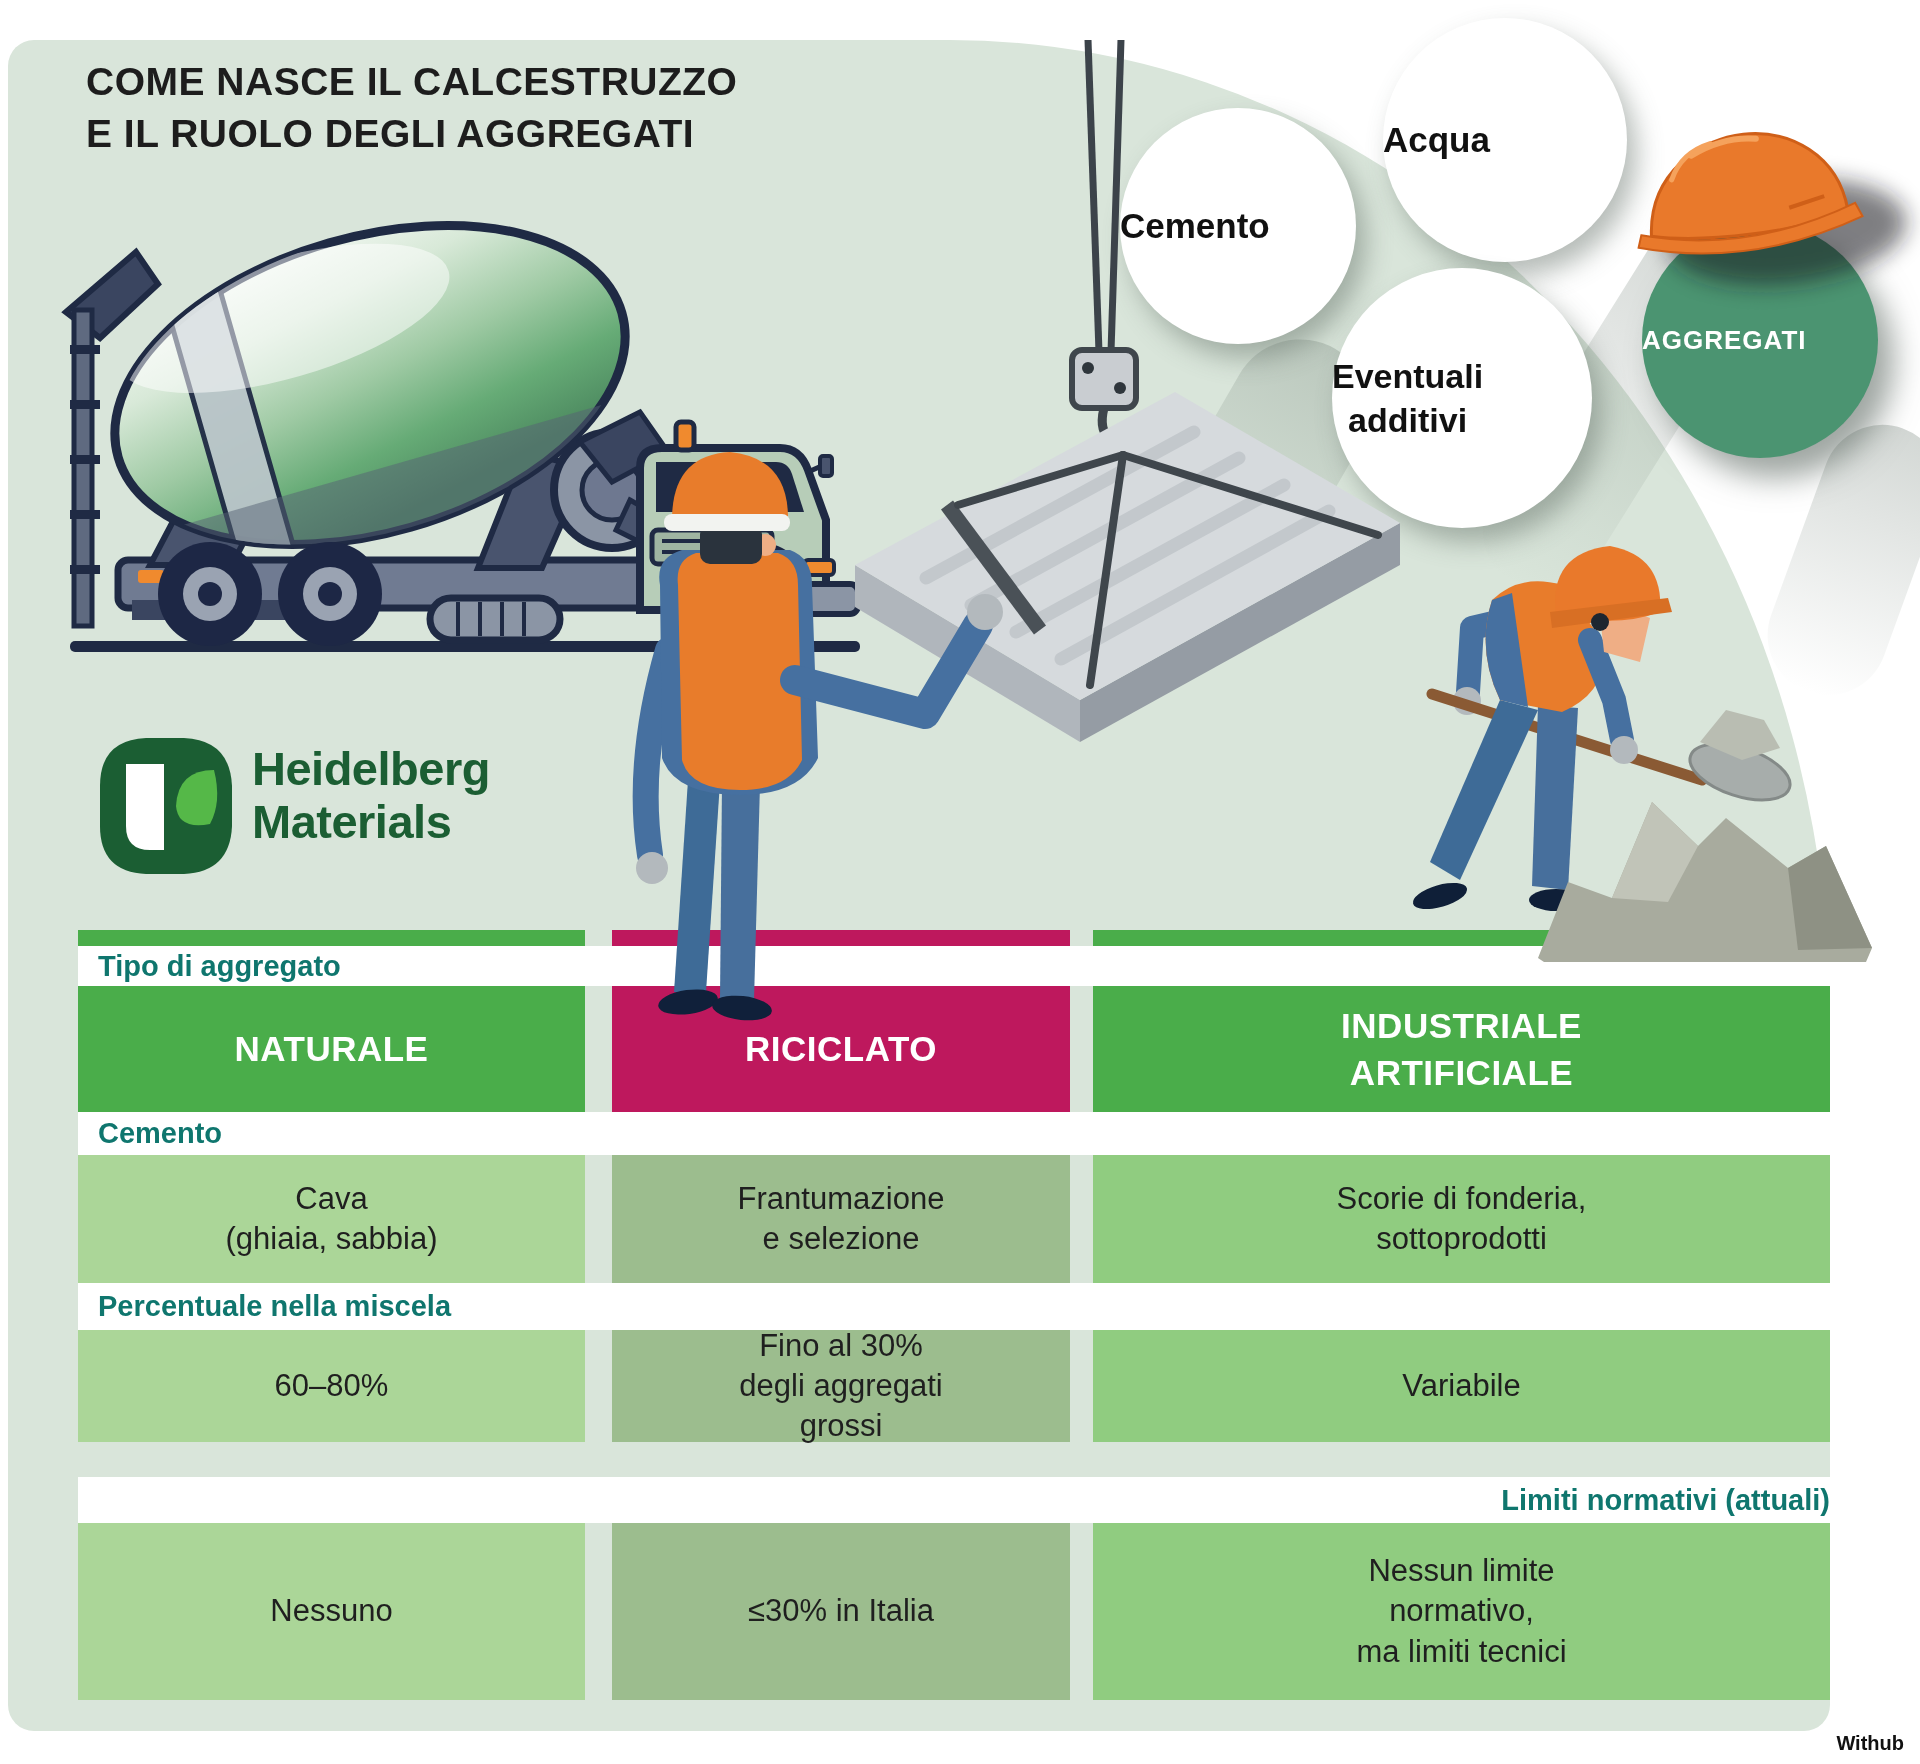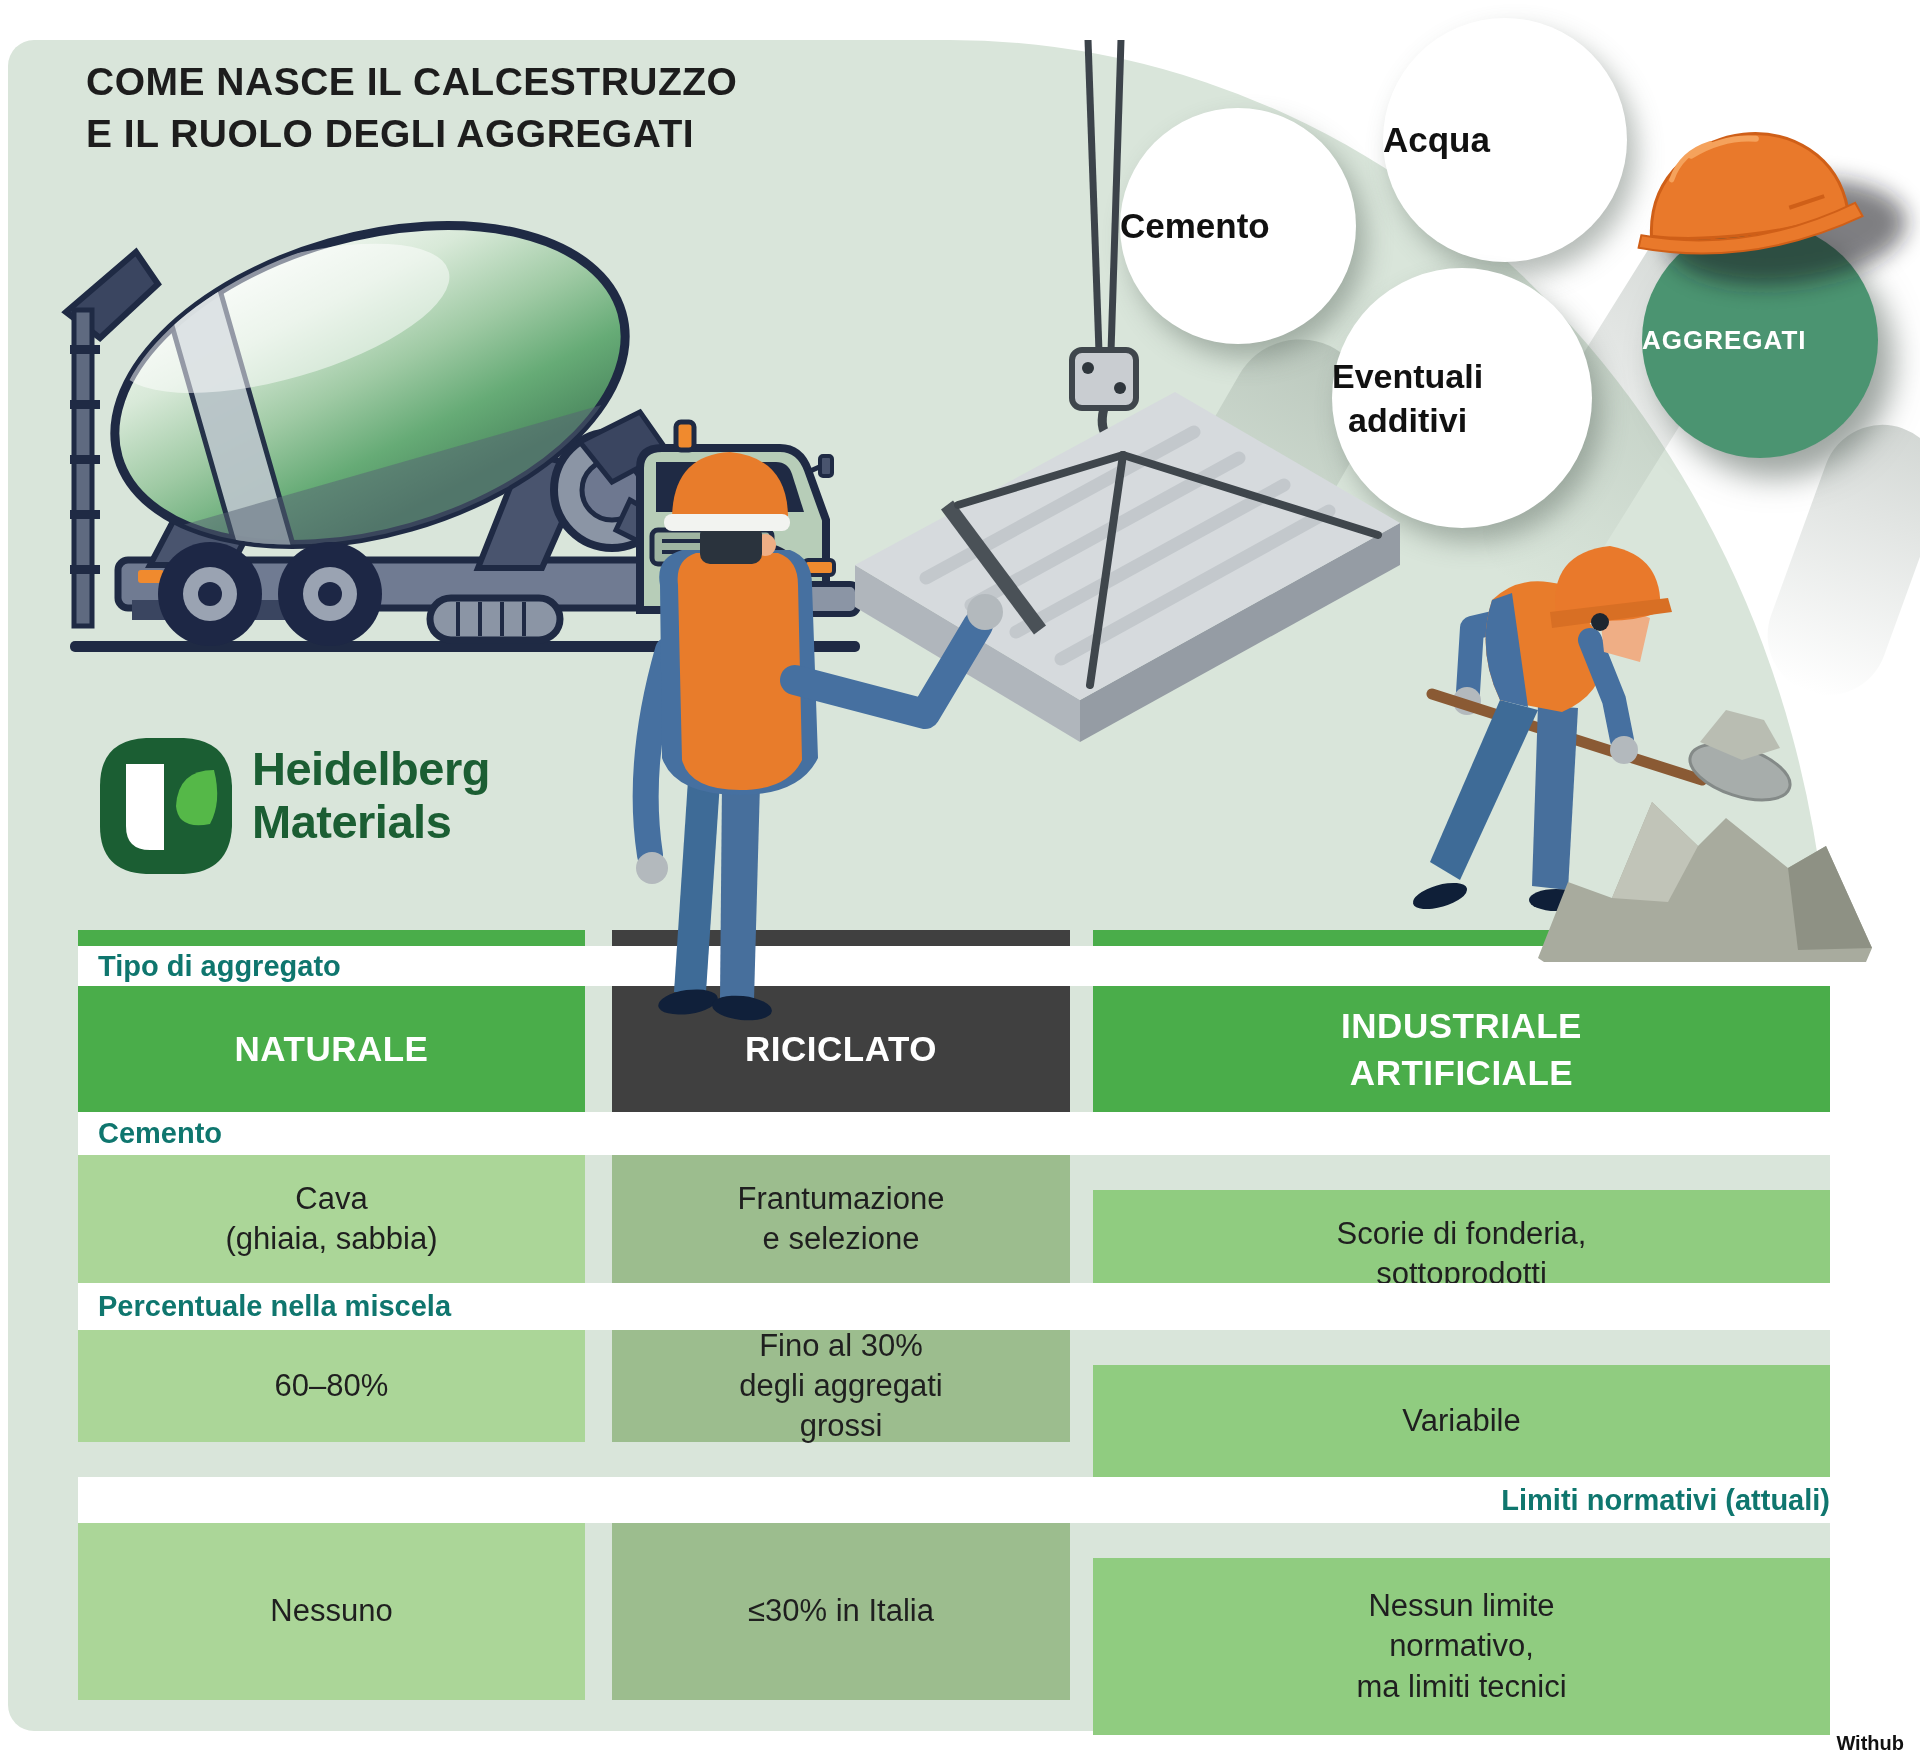--- a/index.html
+++ b/index.html
@@ -60,29 +60,29 @@
   .band-tipo{top:946px;height:40px;}
   .band-orig{top:1112px;height:43px;}
   .band-perc{top:1283px;height:47px;}
   .band-lim{top:1477px;height:46px;justify-content:flex-end;}
   .c1{left:78px;width:507px;}
   .c2{left:612px;width:458px;}
   .c3{left:1093px;width:737px;}
   .hdr{top:986px;height:126px;display:flex;align-items:center;justify-content:center;
        color:#fff;font-size:35px;font-weight:700;letter-spacing:.5px;text-align:center;line-height:1.35;}
   .bg-bright{background:#4aad4a;}
-  .bg-olive{background:#404040;}
+  .bg-olive{background:#be185d;}
   .cell{display:flex;align-items:center;justify-content:center;text-align:center;
         font-size:31px;color:#1f1f1f;line-height:1.3;}
   .row-orig{top:1155px;height:128px;}
   .row-perc{top:1330px;height:112px;}
   .row-lim{top:1523px;height:177px;}
   .cbg1{background:#abd698;}
   .cbg2{background:#9cbd8e;}
-  .cbg3{background:#90cc80;margin-top:35px;}
+  .cbg3{background:#90cc80;}
   
   .art{position:absolute;left:0;top:0;pointer-events:none;}
 </style>
 </head>
 <body>
 
 <div class="panel"></div>
 <div class="swoosh sw3"></div>
 <div class="swoosh sw1"></div>
 <div class="swoosh sw2"></div>

